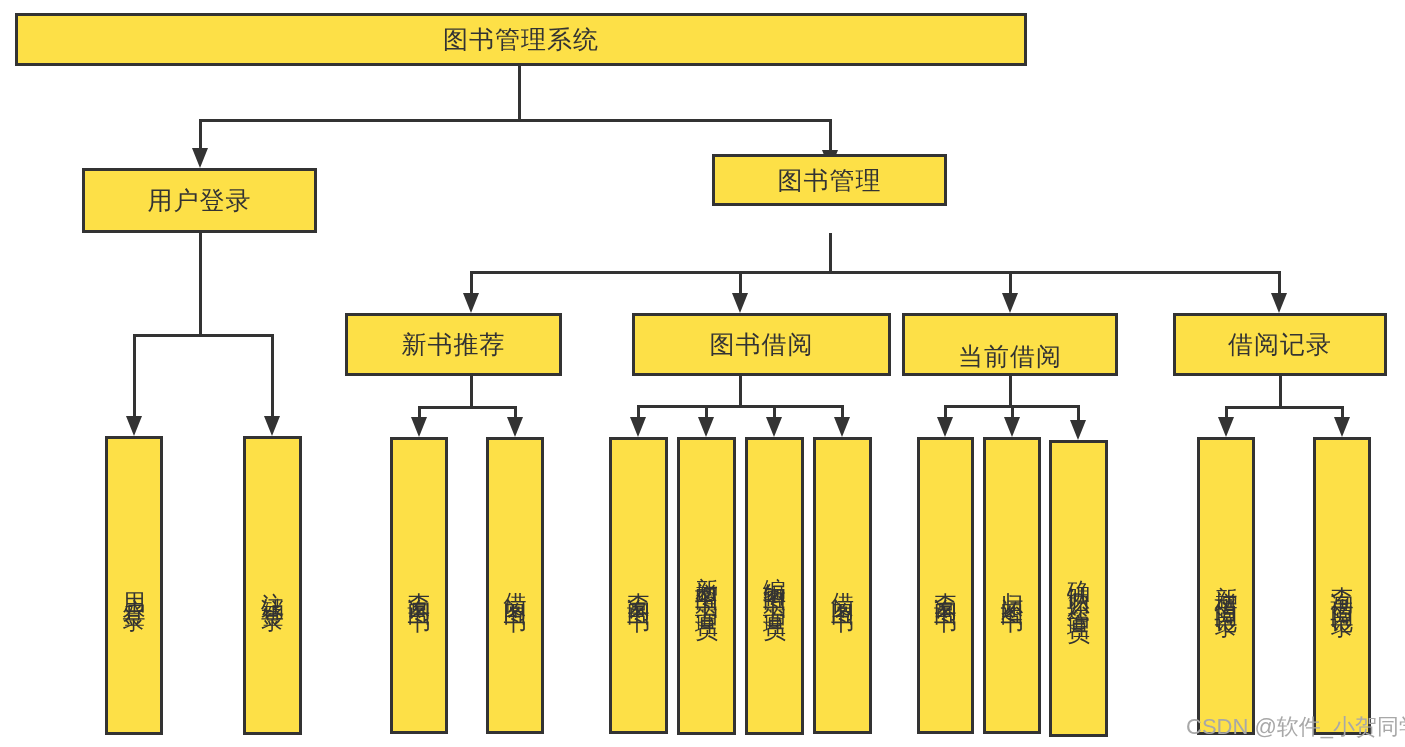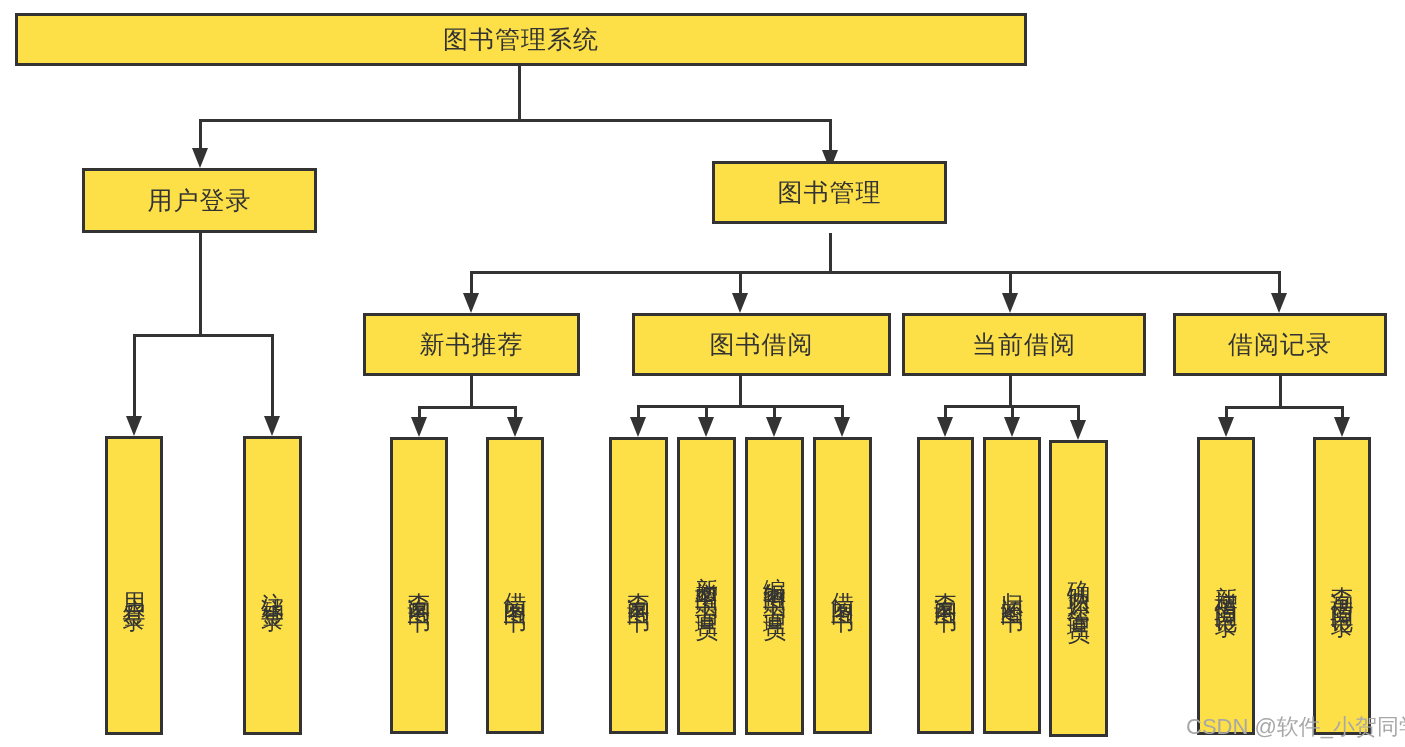--- a/index.html
+++ b/index.html
@@ -70,31 +70,31 @@
 
 <div id="canvas">
 
   <div class="node" style="left:15px; top:13px; width:1012px; height:53px;">
     <span class="label-h">图书管理系统</span>
   </div>
 
   <div class="node" style="left:82px; top:168px; width:235px; height:65px;">
     <span class="label-h">用户登录</span>
   </div>
-  <div class="node" style="left:712px; top:161px; width:235px; height:63px;">
+  <div class="node" style="left:712px; top:154px; width:235px; height:52px;">
     <span class="label-h">图书管理</span>
   </div>
 
-  <div class="node" style="left:363px; top:313px; width:217px; height:63px;">
+  <div class="node" style="left:345px; top:313px; width:217px; height:63px;">
     <span class="label-h">新书推荐</span>
   </div>
   <div class="node" style="left:632px; top:313px; width:259px; height:63px;">
     <span class="label-h">图书借阅</span>
   </div>
-  <div class="node" style="left:902px; top:313px; width:244px; height:63px;">
+  <div class="node" style="left:902px; top:313px; width:216px; height:63px;align-items:flex-end;">
     <span class="label-h">当前借阅</span>
   </div>
   <div class="node" style="left:1173px; top:313px; width:214px; height:63px;">
     <span class="label-h">借阅记录</span>
   </div>
 
   <div class="node" style="left:105px; top:436px; width:58px; height:299px;">
     <span class="label-v">用户登录</span>
   </div>
   <div class="node" style="left:243px; top:436px; width:59px; height:299px;">

